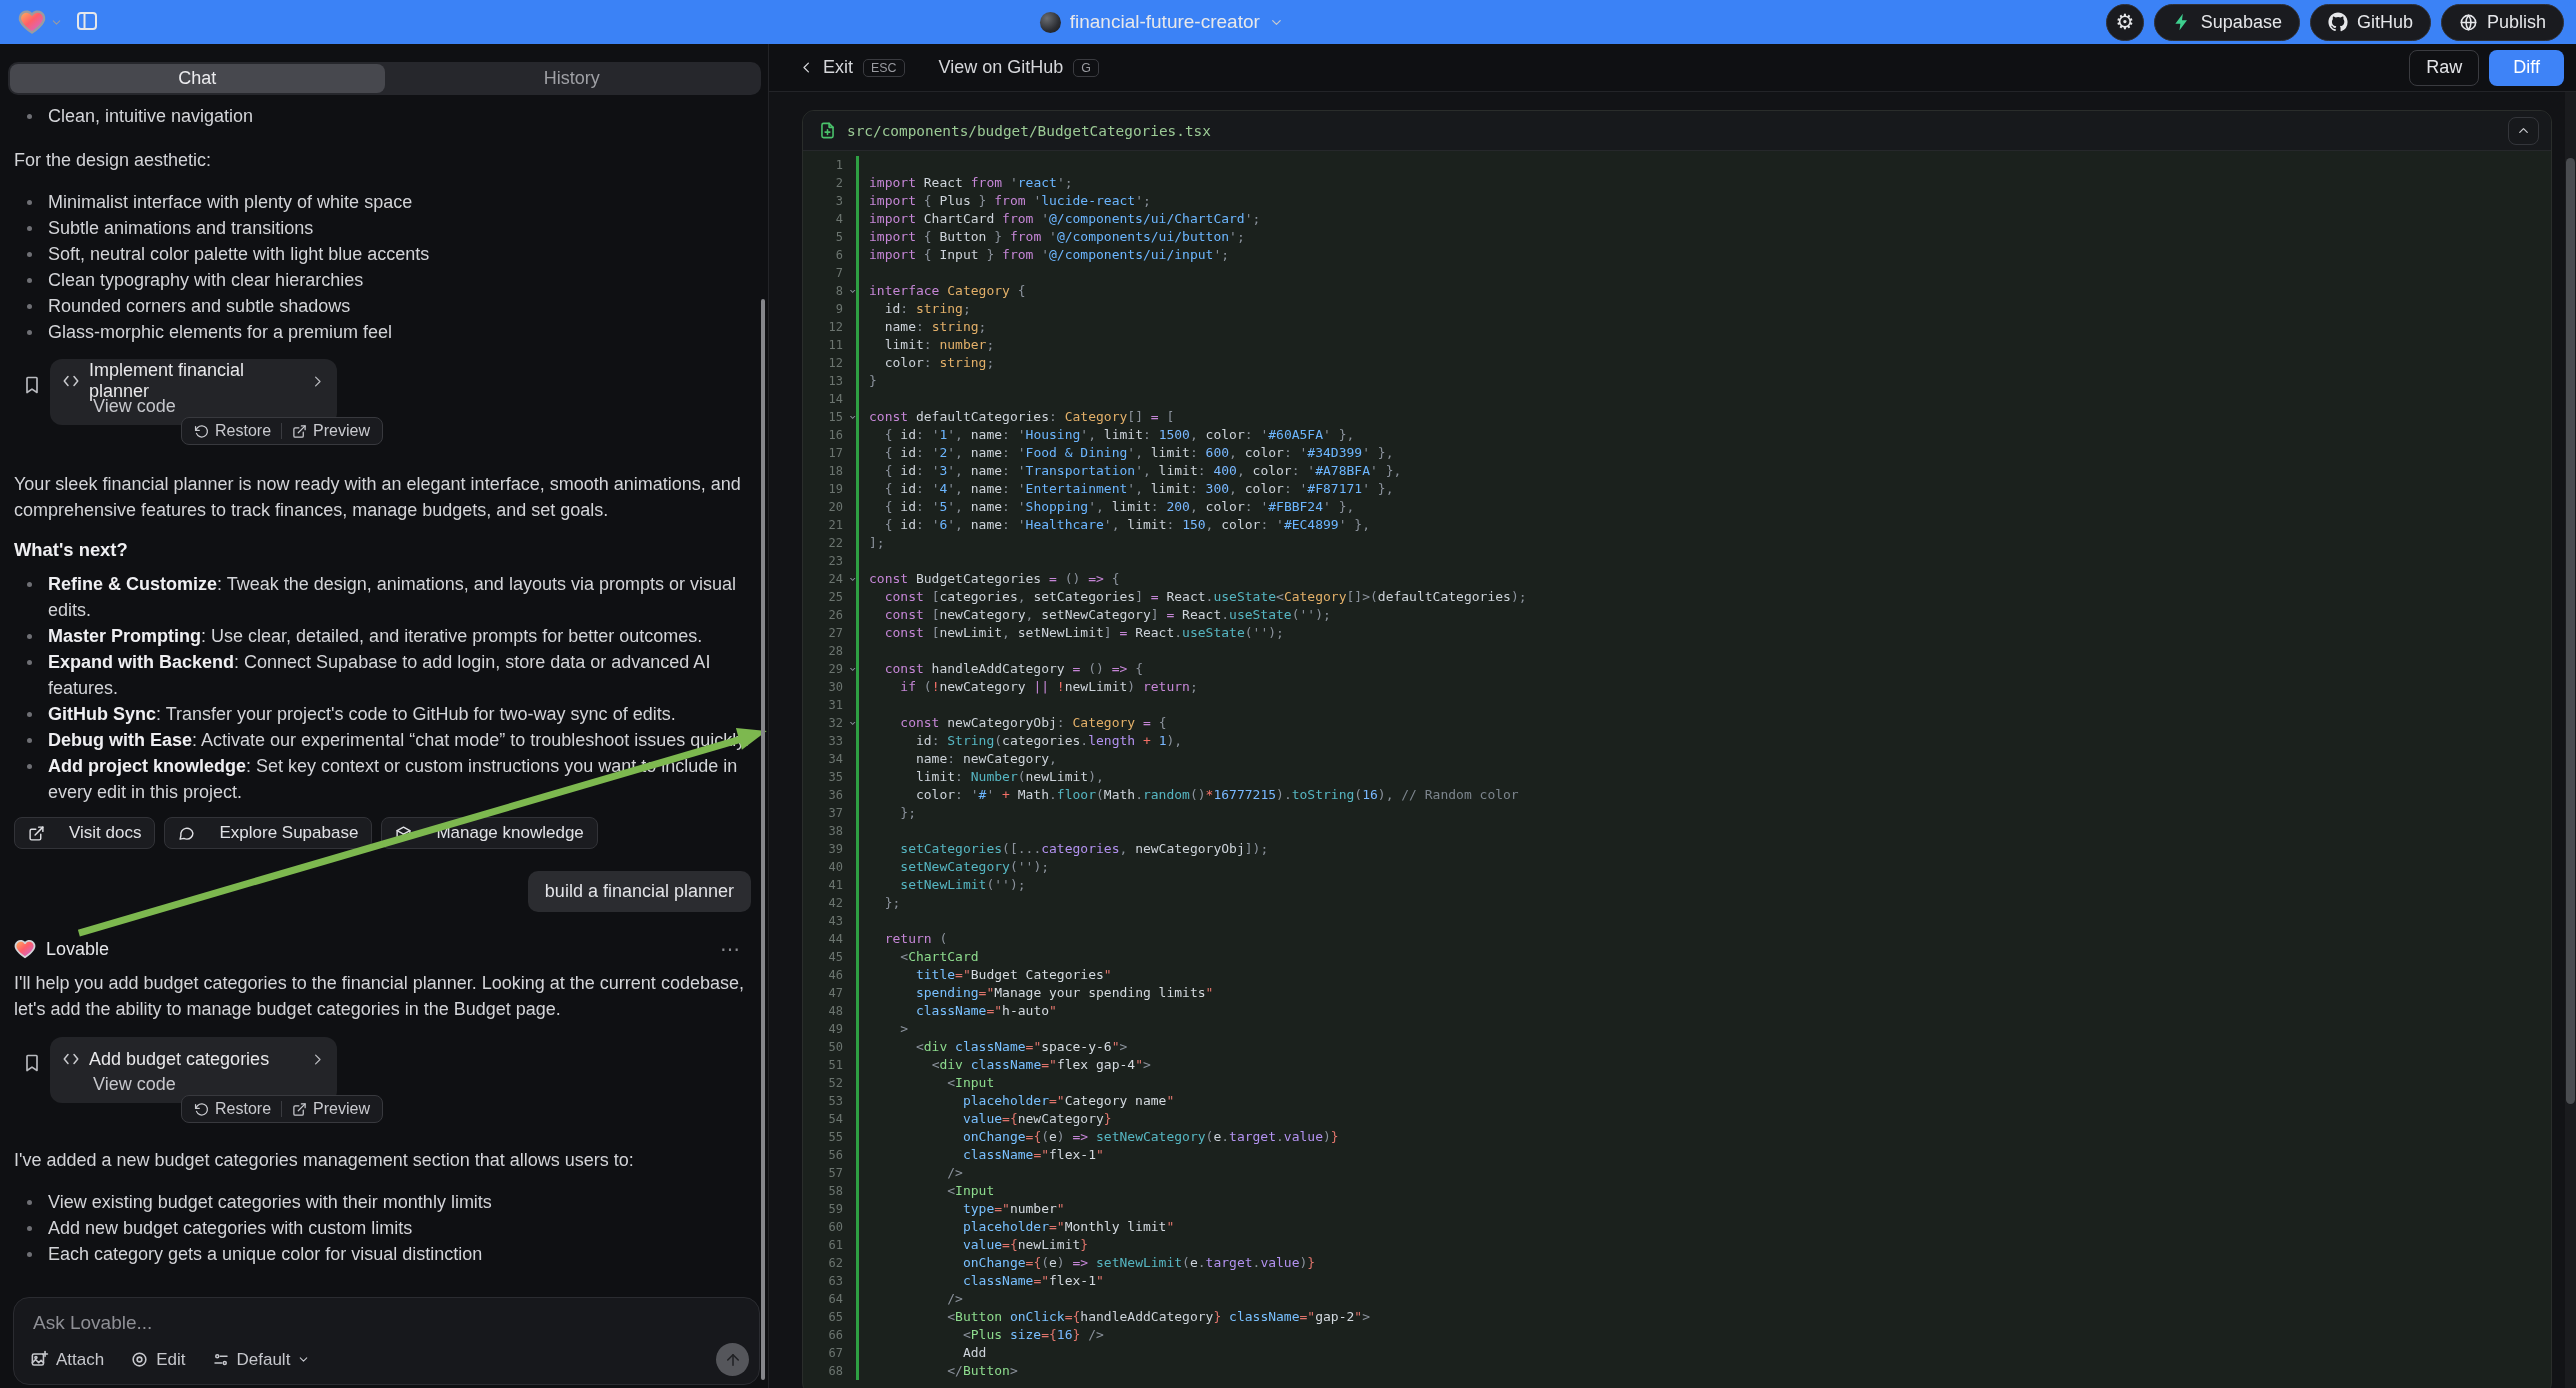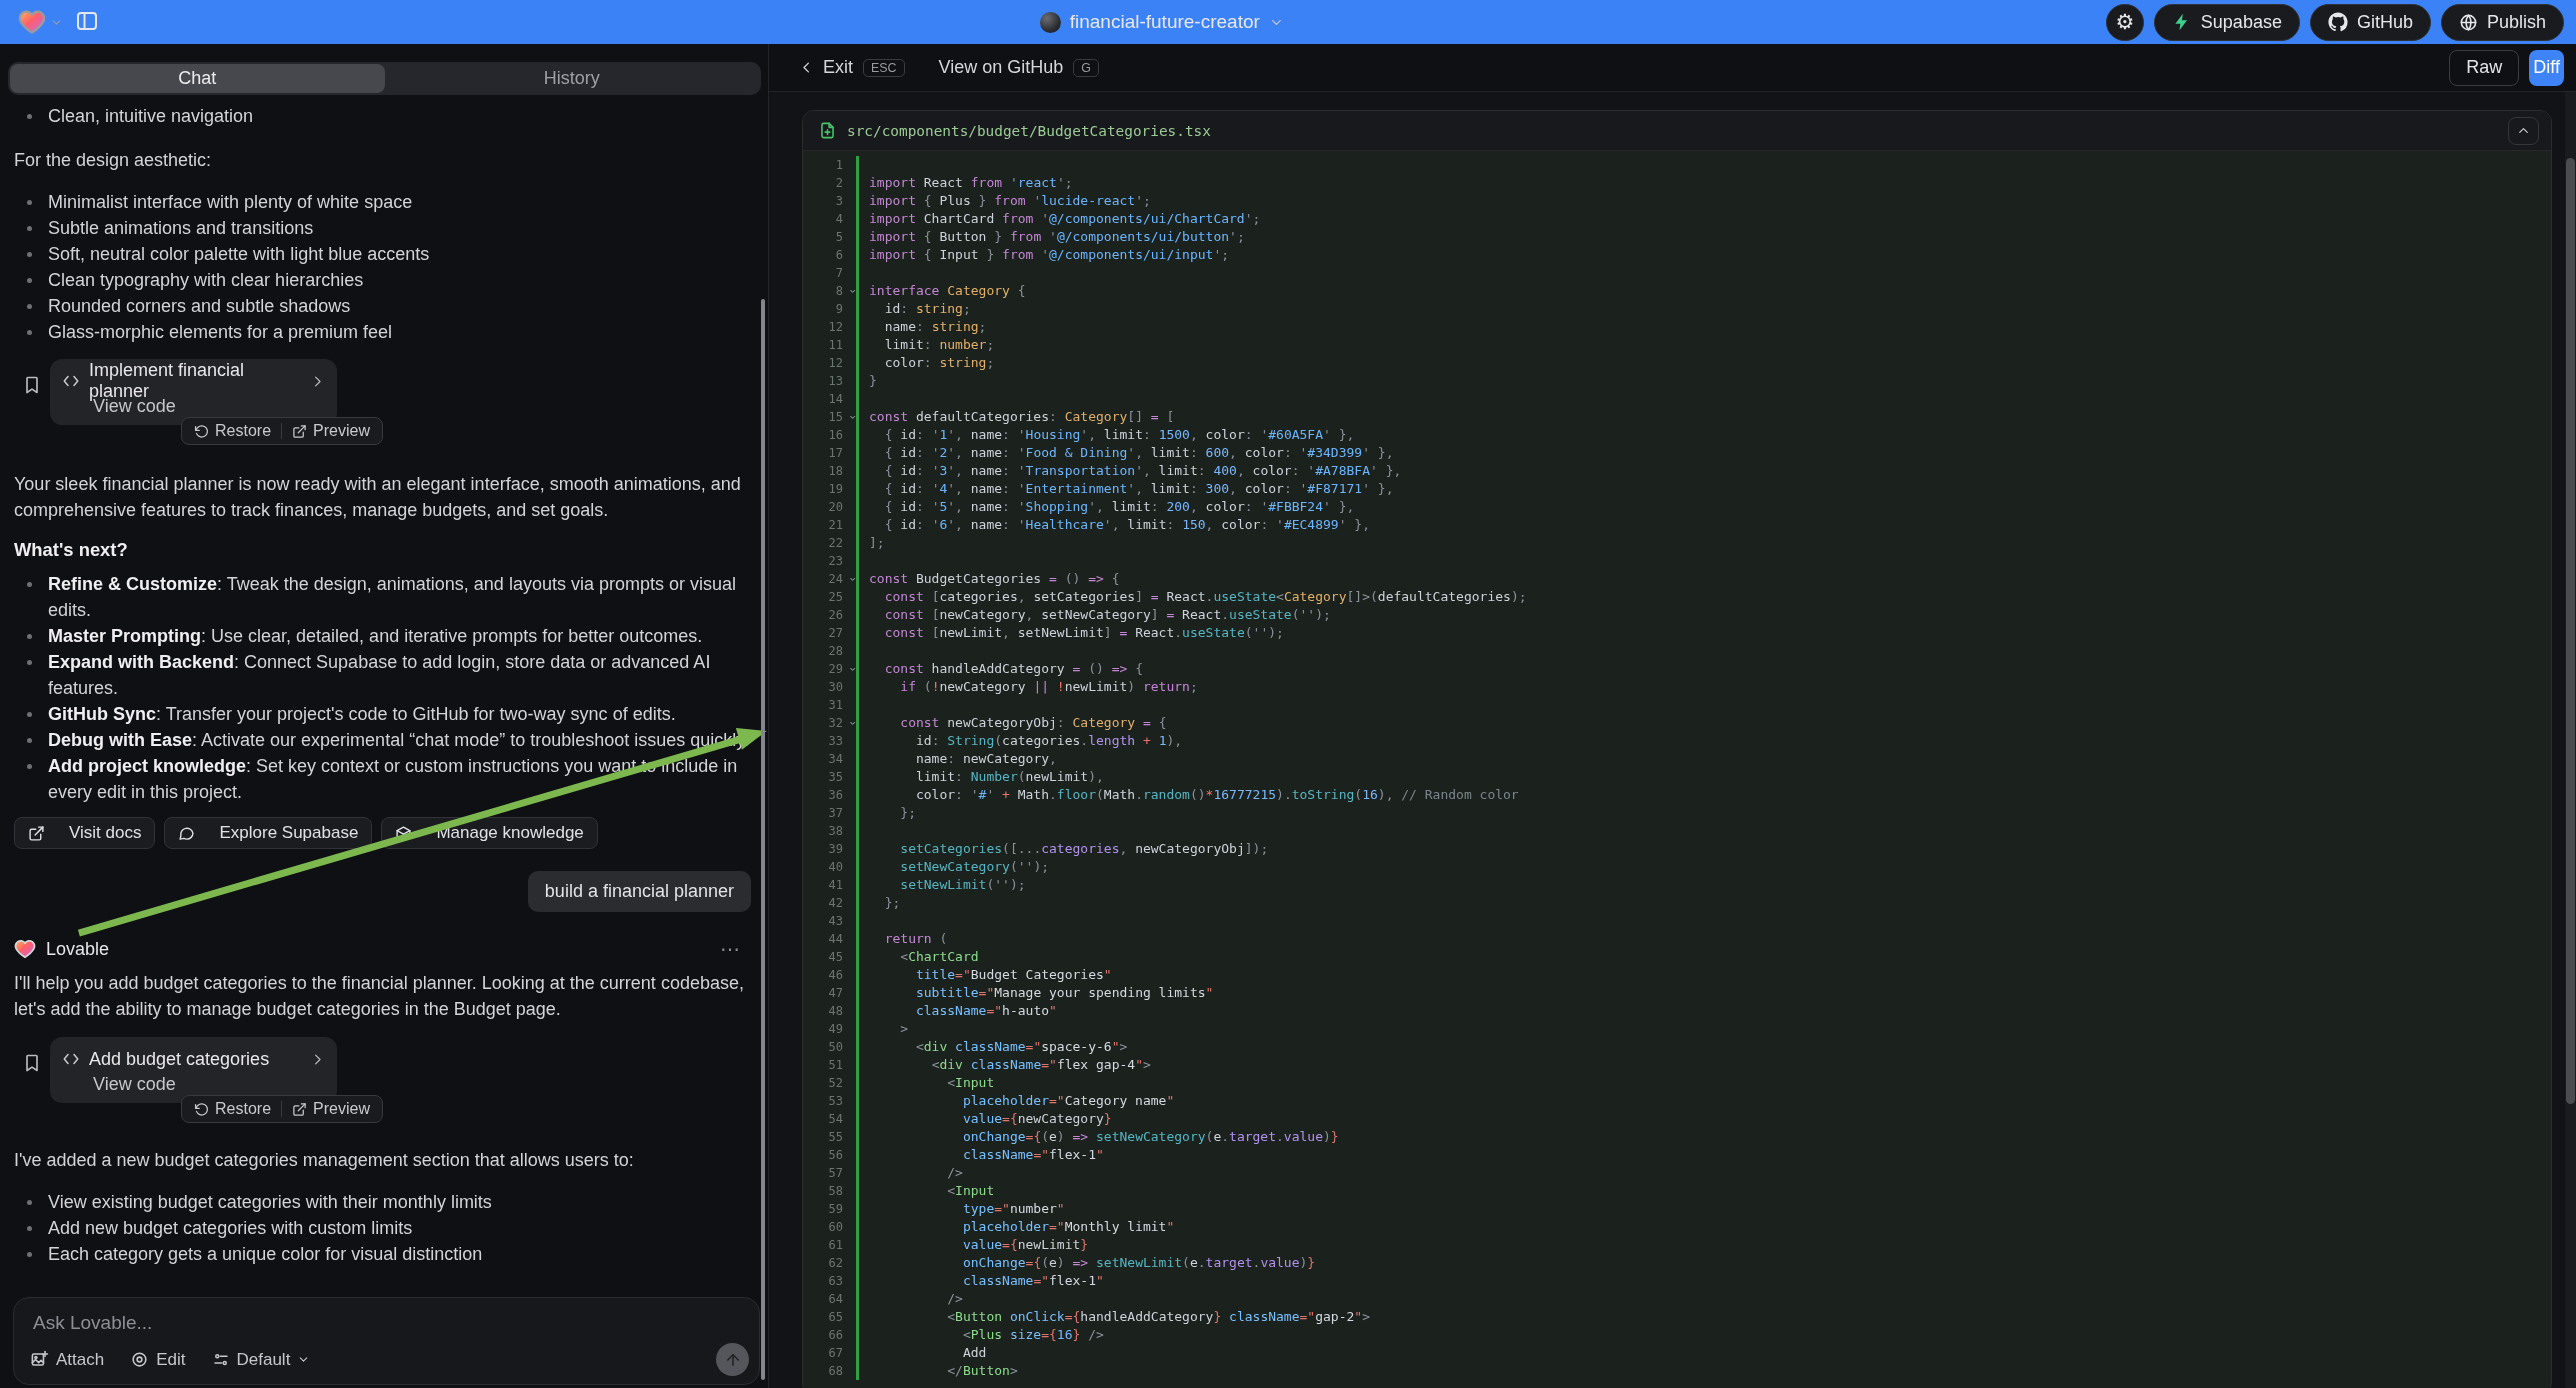--- a/index.html
+++ b/index.html
@@ -71,21 +71,21 @@
         display:flex;align-items:center;justify-content:center;cursor:pointer;}
 
   
   .codepanel{position:absolute;left:768px;top:44px;right:0;bottom:0;background:#121316;border-left:1px solid #232428;}
   .code-toolbar{position:absolute;left:0;top:0;right:0;height:48px;background:#0F1013;border-bottom:1px solid #232428;
                 display:flex;align-items:center;padding:0 12px 0 30px;gap:10px;color:#D6D7DB;font-size:18px;}
   .kbd{border:1px solid #3A3B40;border-radius:5px;padding:1px 7px;font-size:12.4px;color:#9A9BA1;}
   .tbtn{background:none;border:none;display:flex;align-items:center;gap:9px;color:#D6D7DB;font-size:18px;cursor:pointer;padding:0;}
   .raw-btn{margin-left:auto;height:36px;padding:0 16px;border-radius:8px;border:1px solid #3A3B40;background:none;
            color:#E3E4E8;font-size:18px;cursor:pointer;}
-  .diff-btn{height:36px;padding:0 4px;border-radius:8px;border:none;background:#3E83F7;color:#fff;font-size:18px;cursor:pointer;}
+  .diff-btn{height:36px;padding:0 24px;border-radius:8px;border:none;background:#3E83F7;color:#fff;font-size:18px;cursor:pointer;}
 
   .code-card{position:absolute;left:33px;top:66px;width:1750px;height:1285px;background:#1B211D;
              border:1px solid #2A2D2B;border-radius:12px;overflow:hidden;}
   .file-header{height:40px;background:#17191C;border-bottom:1px solid #26282B;display:flex;align-items:center;
                padding:0 12px 0 15px;gap:10px;}
   .fpath{font-family:"DejaVu Sans Mono",monospace;font-size:14.4px;color:#9CCB96;}
   .collapse-btn{margin-left:auto;width:31px;height:28px;border:1px solid #34363B;border-radius:8px;background:none;
                 color:#C9CACE;display:flex;align-items:center;justify-content:center;cursor:pointer;}
   .codebody{padding-top:5px;}
   .row{display:flex;height:18px;align-items:stretch;}
@@ -673,21 +673,21 @@
             <span class="ct">    <span class="pun">&lt;</span><span class="tag">ChartCard</span></span>
           </div>
           <div class="row">
             <span class="ln">46</span>
             <span class="gbar"></span>
             <span class="ct">      <span class="attr">title</span><span class="jq">=</span><span class="jq">"</span><span class="jv">Budget Categories</span><span class="jq">"</span></span>
           </div>
           <div class="row">
             <span class="ln">47</span>
             <span class="gbar"></span>
-            <span class="ct">      <span class="attr">subtitle</span><span class="jq">=</span><span class="jq">"</span><span class="jv">Manage your spending limits</span><span class="jq">"</span></span>
+            <span class="ct">      <span class="attr">spending</span><span class="jq">=</span><span class="jq">"</span><span class="jv">Manage your spending limits</span><span class="jq">"</span></span>
           </div>
           <div class="row">
             <span class="ln">48</span>
             <span class="gbar"></span>
             <span class="ct">      <span class="attr">className</span><span class="jq">=</span><span class="jq">"</span><span class="jv">h-auto</span><span class="jq">"</span></span>
           </div>
           <div class="row">
             <span class="ln">49</span>
             <span class="gbar"></span>
             <span class="ct">    <span class="pun">&gt;</span></span>

